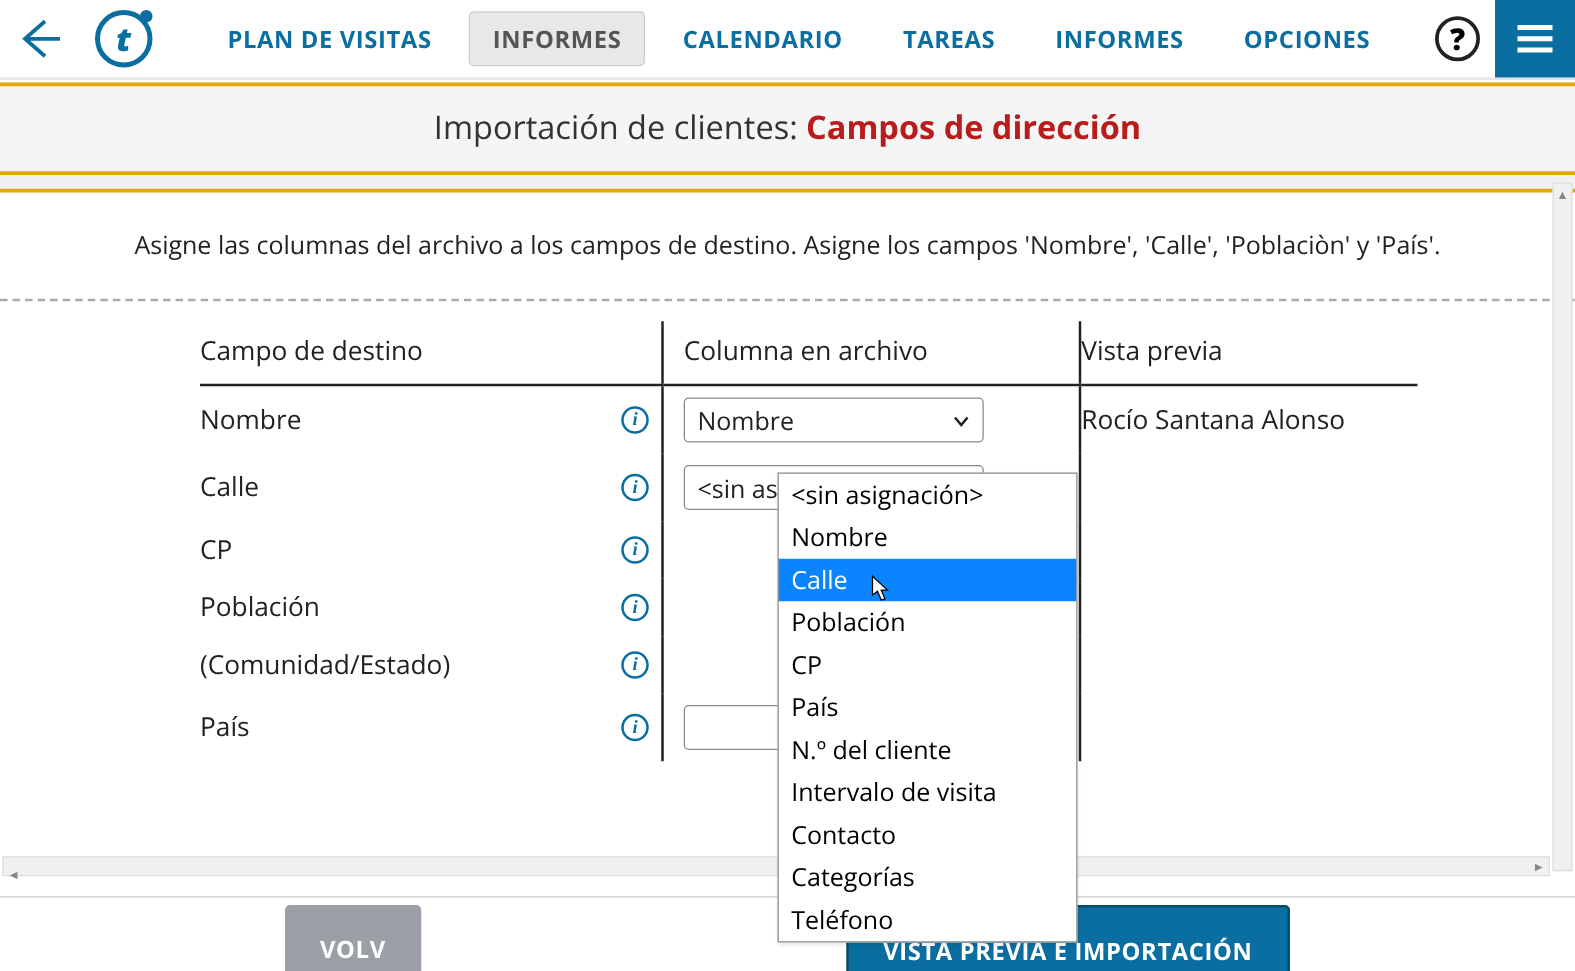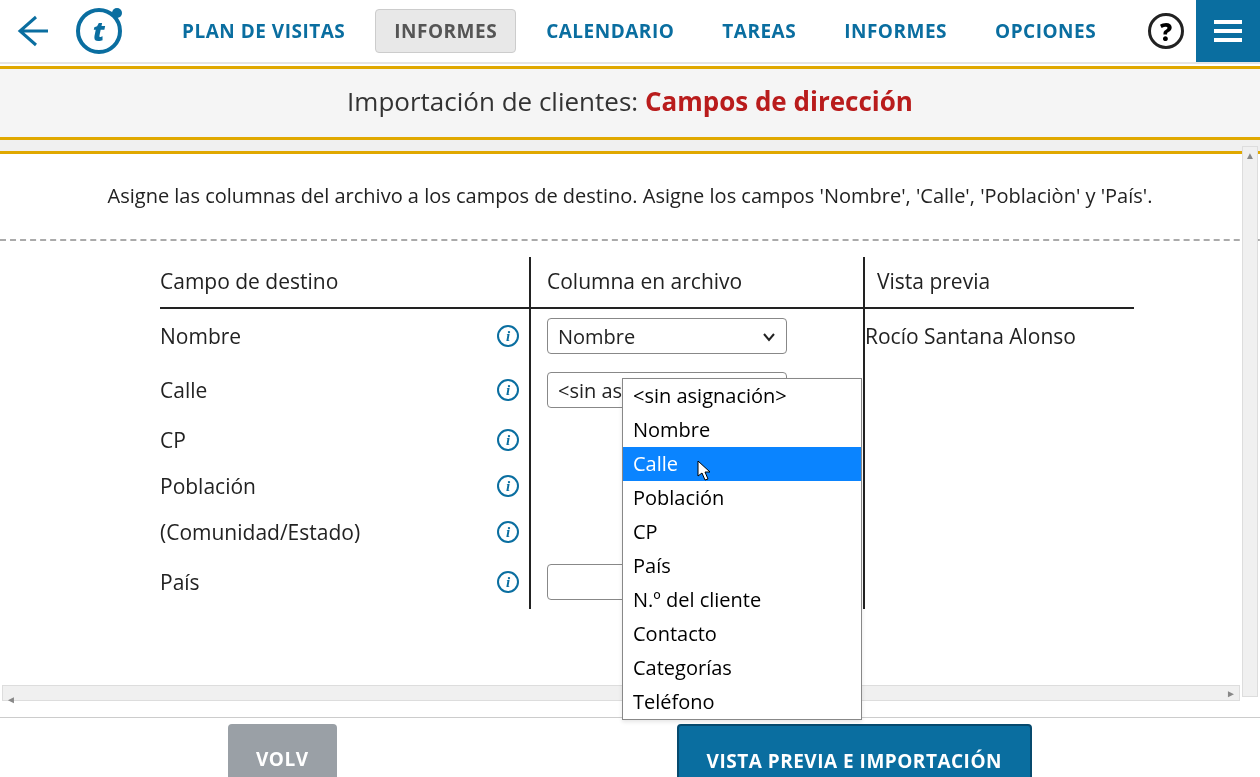--- a/index.html
+++ b/index.html
@@ -29,21 +29,21 @@
   
   .content { padding: 28px 40px 0 100px; position: relative; }
   .instruct { text-align: center; font-size: 20px; color: #222; margin-bottom: 30px; margin-left: -60px; }
   .dashed-sep { border: none; border-top: 2px dashed #aaa; margin: 0 -100px 0 -100px; }
   
   
   .map-table { margin: 16px 0 0 60px; border-collapse: collapse; }
   .map-table th { text-align: left; font-weight: 400; font-size: 21px; color: #222; padding: 10px 16px 12px 0; border-bottom: 2px solid #222; vertical-align: bottom; }
   .map-table th.col-dest { width: 370px; }
   .map-table th.col-file { width: 330px; border-left: 2px solid #222; padding-left: 16px; }
-  .map-table th.col-prev { width: 270px; border-left: 2px solid #222; padding-left: 12px; }
+  .map-table th.col-prev { width: 270px; border-left: 2px solid #222; padding-left: 0; }
   .map-table td { font-size: 21px; color: #222; padding: 9px 16px 9px 0; vertical-align: middle; }
   .map-table td.cell-dest { position: relative; }
   .map-table td.cell-file { border-left: 2px solid #222; padding-left: 16px; }
   .map-table td.cell-prev { border-left: 2px solid #222; }
   .info-icon { position: absolute; right: 10px; top: 50%; transform: translateY(-50%); width: 22px; height: 22px; border: 2px solid #0a6ea0; border-radius: 50%; display: inline-flex; align-items: center; justify-content: center; color: #0a6ea0; font-family: serif; font-style: italic; font-weight: 700; font-size: 15px; cursor: pointer; }
   
   .select-box { width: 240px; height: 36px; border: 1px solid #888; border-radius: 4px; display: flex; align-items: center; padding: 0 10px; font-size: 20px; background: #fff; cursor: pointer; position: relative; }
   .select-box.wide { width: 300px; }
   .select-box .chev { margin-left: auto; }
   .chev svg { width: 14px; height: 14px; stroke: #222; stroke-width: 2; fill: none; }
@@ -175,20 +175,21 @@
 </div>
 
 <div class="dropdown" id="dropdown">
     <div class="dropdown-item">&lt;sin asignación&gt;</div>
     <div class="dropdown-item">Nombre</div>
     <div class="dropdown-item hl">Calle</div>
     <div class="dropdown-item">Población</div>
     <div class="dropdown-item">CP</div>
     <div class="dropdown-item">País</div>
     <div class="dropdown-item">N.º del cliente</div>
+    <div class="dropdown-item">Intervalo de visita</div>
     <div class="dropdown-item">Contacto</div>
     <div class="dropdown-item">Categorías</div>
     <div class="dropdown-item">Teléfono</div>
   </div>
 
 <div class="cursor-arrow">
   <svg viewBox="0 0 16 22">
       <path d="M1 1 L1 16 L5 13 L8 20 L11 19 L8 12 L13 12 Z" fill="#fff" stroke="#000" stroke-width="1"></path>
     </svg>
 </div>

